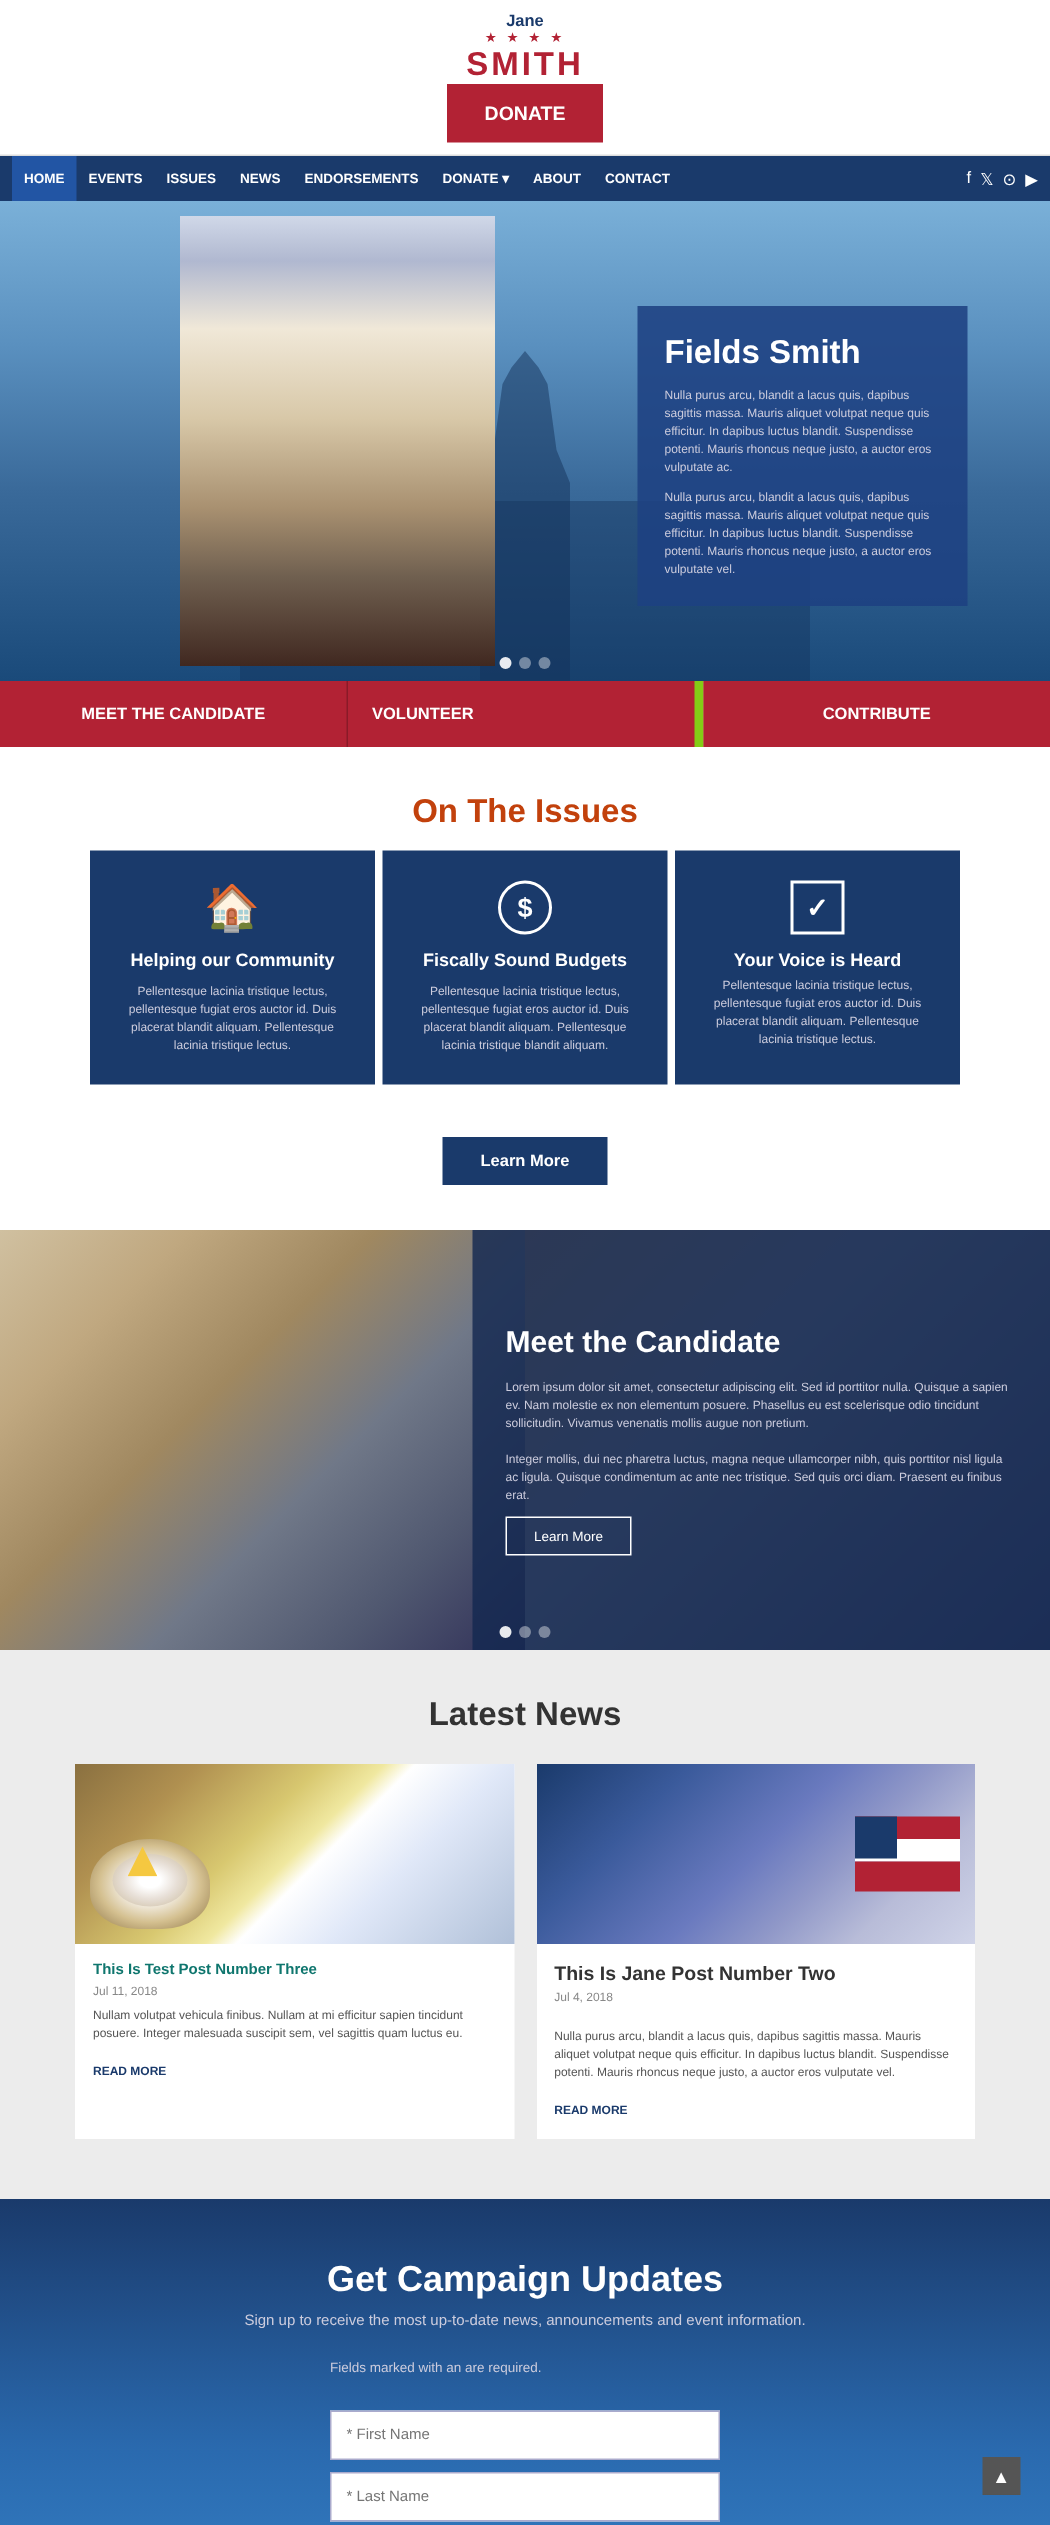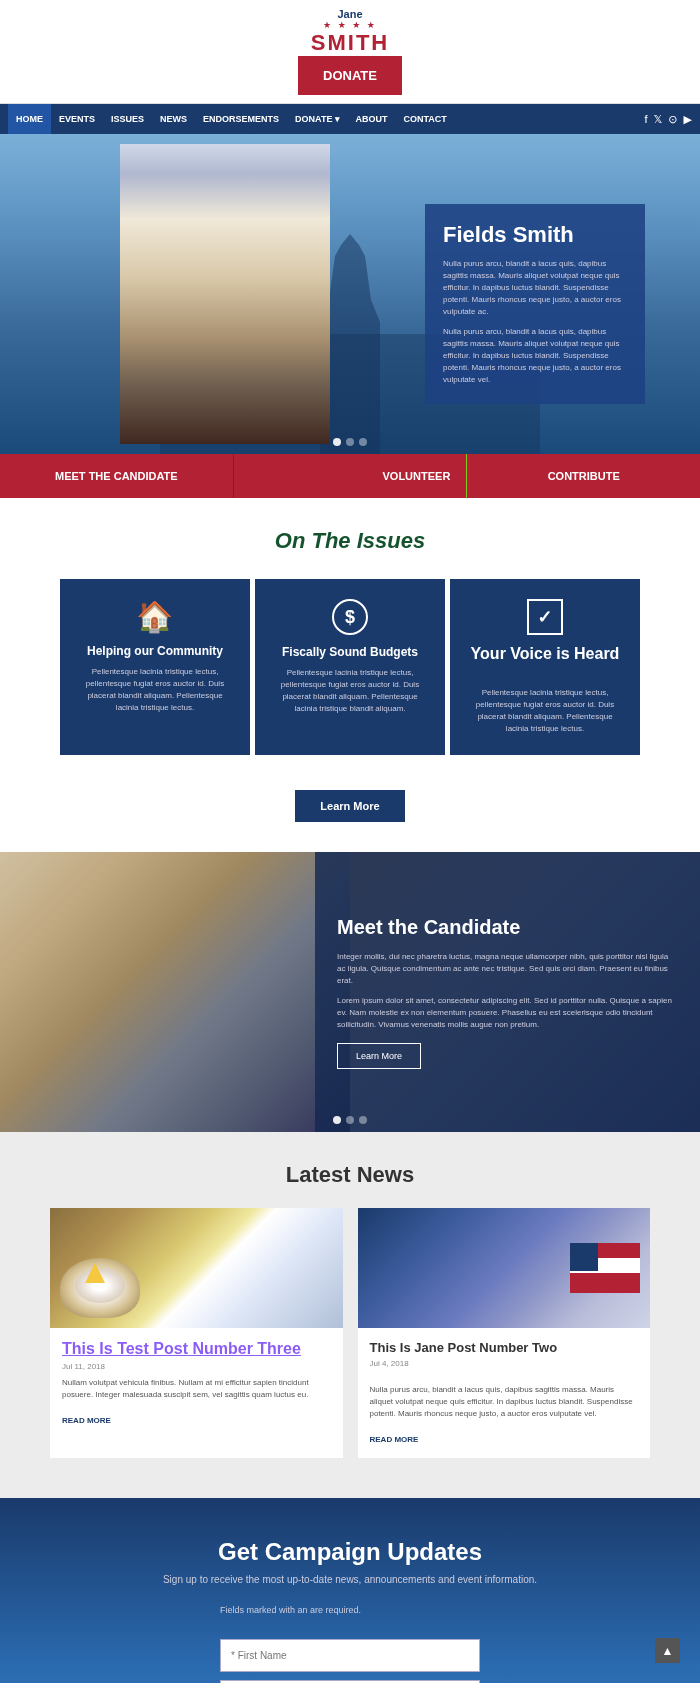--- a/index.html
+++ b/index.html
@@ -55,57 +55,57 @@
 
   <div style="position:absolute;bottom:8px;left:50%;transform:translateX(-50%);display:flex;gap:5px;">
     <div style="width:8px;height:8px;border-radius:50%;background:rgba(255,255,255,0.9);"></div>
     <div style="width:8px;height:8px;border-radius:50%;background:rgba(255,255,255,0.4);"></div>
     <div style="width:8px;height:8px;border-radius:50%;background:rgba(255,255,255,0.4);"></div>
   </div>
 </section>
 
 <div style="display:flex;">
   <button style="flex:1;padding:16px;background:#b22234;color:#fff;text-align:center;font-weight:bold;font-size:11px;text-transform:uppercase;cursor:pointer;border:none;border-right:1px solid #8a1a28;">MEET THE CANDIDATE</button>
-  <button style="flex:1;padding:16px;background:#b22234;color:#fff;text-align:right;font-weight:bold;font-size:11px;text-transform:uppercase;cursor:pointer;border:none;border-right:1px solid #84cc16;">VOLUNTEER</button>
+  <button style="flex:1;padding:16px;background:#b22234;color:#fff;text-align:left;font-weight:bold;font-size:11px;text-transform:uppercase;cursor:pointer;border:none;border-right:6px solid #84cc16;">VOLUNTEER</button>
   <button style="flex:1;padding:16px;background:#b22234;color:#fff;text-align:center;font-weight:bold;font-size:11px;text-transform:uppercase;cursor:pointer;border:none;">CONTRIBUTE</button>
 </div>
 
 <section style="padding:30px 60px 10px;background:#fff;">
-  <h2 style="text-align:center;font-size:22px;font-weight:bold;color:#14532d;margin-bottom:25px;font-style:italic;">On The Issues</h2>
+  <h2 style="text-align:center;font-size:22px;font-weight:bold;color:#c2410c;margin-bottom:13px;">On The Issues</h2>
   <div style="display:flex;gap:5px;margin-bottom:20px;">
 
     <div style="flex:1;background:#1a3a6b;color:#fff;padding:20px 15px;text-align:center;">
       <div style="font-size:30px;margin-bottom:10px;">🏠</div>
       <div style="font-size:12px;font-weight:bold;margin-bottom:8px;">Helping our Community</div>
       <p style="font-size:8px;line-height:1.5;color:#ccd;">Pellentesque lacinia tristique lectus, pellentesque fugiat eros auctor id. Duis placerat blandit aliquam. Pellentesque lacinia tristique lectus.</p>
     </div>
 
     <div style="flex:1;background:#1a3a6b;color:#fff;padding:20px 15px;text-align:center;">
       <div style="width:36px;height:36px;border-radius:50%;border:2px solid #fff;display:flex;align-items:center;justify-content:center;margin:0 auto 10px;font-size:18px;font-weight:bold;">$</div>
       <div style="font-size:12px;font-weight:bold;margin-bottom:8px;">Fiscally Sound Budgets</div>
       <p style="font-size:8px;line-height:1.5;color:#ccd;">Pellentesque lacinia tristique lectus, pellentesque fugiat eros auctor id. Duis placerat blandit aliquam. Pellentesque lacinia tristique blandit aliquam.</p>
     </div>
 
     <div style="flex:1;background:#1a3a6b;color:#fff;padding:20px 15px;text-align:center;">
       <div style="width:36px;height:36px;border:2px solid #fff;display:flex;align-items:center;justify-content:center;margin:0 auto 10px;font-size:18px;font-weight:bold;">✓</div>
-      <div style="font-size:16px;font-weight:bold;margin-bottom:24px;">Your Voice is Heard</div>
+      <div style="font-size:12px;font-weight:bold;margin-bottom:4px;">Your Voice is Heard</div>
       <p style="font-size:8px;line-height:1.5;color:#ccd;">Pellentesque lacinia tristique lectus, pellentesque fugiat eros auctor id. Duis placerat blandit aliquam. Pellentesque lacinia tristique lectus.</p>
     </div>
   </div>
   <div style="text-align:center;padding:15px 0 20px;">
     <button style="background:#1a3a6b;color:#fff;border:none;padding:10px 25px;font-size:11px;cursor:pointer;font-weight:bold;">Learn More</button>
   </div>
 </section>
 
 <section style="position:relative;width:100%;height:280px;overflow:hidden;background:linear-gradient(135deg,#c8b090 0%,#a08060 30%,#808898 60%,#404870 100%);">
   <div style="position:absolute;left:0;top:0;width:50%;height:100%;background:linear-gradient(135deg,#d0c0a0 0%,#c0a880 20%,#a08860 40%,#707888 60%,#505870 80%,#303058 100%);"></div>
   <div style="position:absolute;right:0;top:0;width:55%;height:100%;background:rgba(20,40,80,0.82);padding:25px 22px;display:flex;flex-direction:column;justify-content:center;">
     <h2 style="font-size:20px;font-weight:bold;color:#fff;margin-bottom:12px;">Meet the Candidate</h2>
+    <p style="font-size:8px;color:#ccd;line-height:1.5;margin-bottom:12px;">Lorem ipsum dolor sit amet, consectetur adipiscing elit. Sed id porttitor nulla. Quisque a sapien ev. Nam molestie ex non elementum posuere. Phasellus eu est scelerisque odio tincidunt sollicitudin. Vivamus venenatis mollis augue non pretium.</p>
     <p style="font-size:8px;color:#ccd;line-height:1.5;margin-bottom:8px;">Integer mollis, dui nec pharetra luctus, magna neque ullamcorper nibh, quis porttitor nisl ligula ac ligula. Quisque condimentum ac ante nec tristique. Sed quis orci diam. Praesent eu finibus erat.</p>
-    <p style="font-size:8px;color:#ccd;line-height:1.5;margin-bottom:12px;">Lorem ipsum dolor sit amet, consectetur adipiscing elit. Sed id porttitor nulla. Quisque a sapien ev. Nam molestie ex non elementum posuere. Phasellus eu est scelerisque odio tincidunt sollicitudin. Vivamus venenatis mollis augue non pretium.</p>
     <button style="border:1px solid #fff;color:#fff;background:transparent;padding:7px 18px;font-size:9px;cursor:pointer;width:fit-content;">Learn More</button>
   </div>
   <div style="position:absolute;bottom:8px;left:50%;transform:translateX(-50%);display:flex;gap:5px;">
     <div style="width:8px;height:8px;border-radius:50%;background:rgba(255,255,255,0.9);"></div>
     <div style="width:8px;height:8px;border-radius:50%;background:rgba(255,255,255,0.4);"></div>
     <div style="width:8px;height:8px;border-radius:50%;background:rgba(255,255,255,0.4);"></div>
   </div>
 </section>
 
 <section style="background:#ececec;padding:30px 50px 40px;">
@@ -113,21 +113,21 @@
   <div style="display:flex;gap:15px;">
 
     <div style="flex:1;background:#fff;">
       <div style="width:100%;height:120px;background:linear-gradient(135deg,#8a7040 0%,#b09050 20%,#d8c870 40%,#f0e8a0 50%,#ffffff 55%,#e0e8f8 70%,#b0c0d8 100%);display:flex;align-items:flex-end;justify-content:flex-start;padding:10px;overflow:hidden;">
         <div style="width:80px;height:60px;background:radial-gradient(ellipse,#f5f0e8 30%,#d4c090 60%,#8a7040 100%);border-radius:50% 50% 40% 40%;position:relative;">
           <div style="position:absolute;top:10px;left:15px;width:50px;height:35px;background:radial-gradient(ellipse,#fff 20%,#e8e0d8 50%,#c8b898 100%);border-radius:50%;"></div>
           <div style="position:absolute;top:5px;left:25px;width:20px;height:20px;background:#f5c840;clip-path:polygon(0 100%,50% 0%,100% 100%);"></div>
         </div>
       </div>
       <div style="padding:12px;">
-        <h3 style="font-size:16px;font-weight:bold;color:#8b5cf6;margin-bottom:4px;text-decoration:underline;">This Is Test Post Number Three</h3>
+        <h3 style="font-size:10px;font-weight:bold;color:#0f766e;margin-bottom:4px;">This Is Test Post Number Three</h3>
         <div style="font-size:8px;color:#888;margin-bottom:6px;">Jul 11, 2018</div>
         <p style="font-size:8px;color:#555;line-height:1.5;margin-bottom:8px;">Nullam volutpat vehicula finibus. Nullam at mi efficitur sapien tincidunt posuere. Integer malesuada suscipit sem, vel sagittis quam luctus eu.</p>
         <a style="font-size:8px;color:#1a3a6b;text-transform:uppercase;font-weight:bold;cursor:pointer;text-decoration:none;">READ MORE</a>
       </div>
     </div>
 
     <div style="flex:1;background:#fff;">
       <div style="width:100%;height:120px;background:linear-gradient(135deg,#1a3a6b 0%,#3a5a9b 25%,#6a7abf 50%,#9098c8 65%,#b8bcd8 80%,#d0d4e8 100%);display:flex;align-items:center;justify-content:flex-end;padding:10px;overflow:hidden;">
 
         <div style="width:70px;height:50px;position:relative;">

